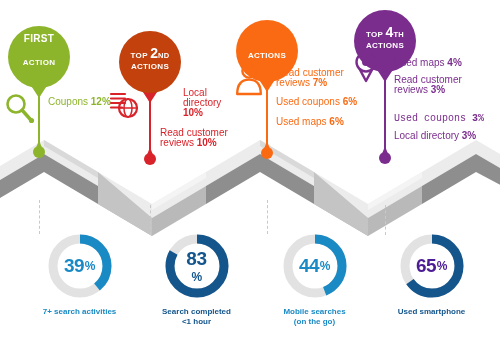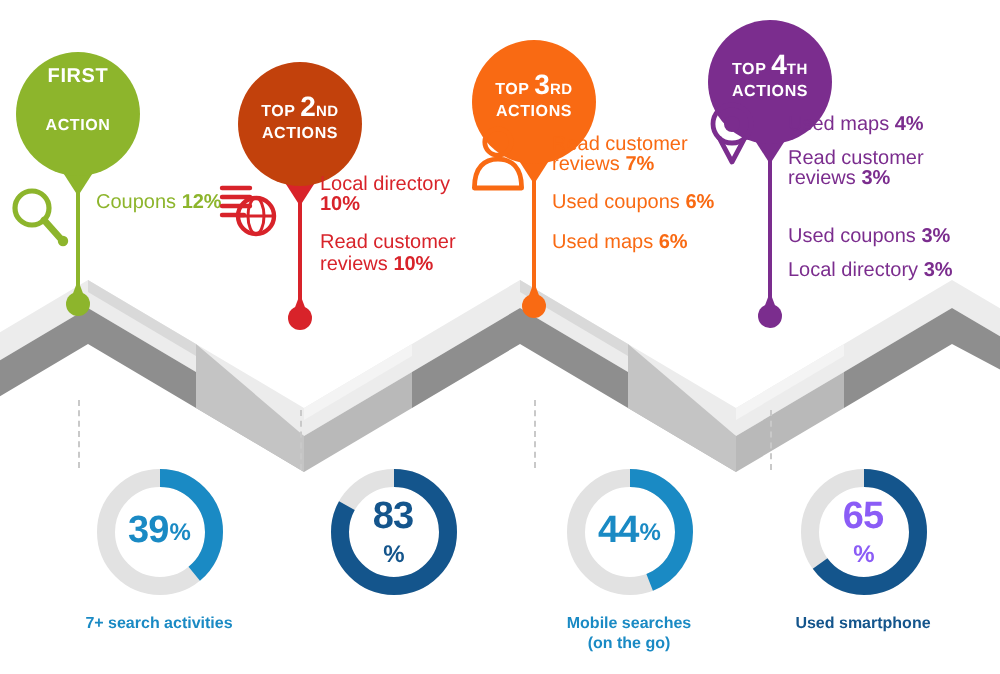--- a/index.html
+++ b/index.html
@@ -259,35 +259,31 @@
           <line x1="3" y1="13" x2="17" y2="13"></line>
           <line x1="3" y1="17.5" x2="14" y2="17.5"></line>
         </g>
         <circle cx="20" cy="18" r="9" fill="none" stroke="#d8232a" stroke-width="2.2"></circle>
         <ellipse cx="20" cy="18" rx="4" ry="9" fill="none" stroke="#d8232a" stroke-width="1.5"></ellipse>
         <line x1="11" y1="18" x2="29" y2="18" stroke="#d8232a" stroke-width="1.5"></line>
       </svg>
     </div>
 
     <div class="items" style="left:160px; top:88px; color:#d8232a; width:74px;">
-      <div class="item" style="white-space:normal;">
+      <div class="item" style="white-space:normal;margin-left:23px;">
         <span>Local directory </span><b>10%</b>
       </div>
       <div class="item" style="white-space:normal; margin-top:9px;">
         <span>Read customer reviews </span><b>10%</b>
       </div>
     </div>
   </div>
 
   <div class="pin-group">
     <div class="balloon" style="left:236px; top:20px; background:#f96a13;">
-      <div class="l1">
-        <span>TOP</span>
-        <span class="big">3</span><span class="sup">RD</span>
-      </div>
       <div class="l2">ACTIONS</div>
     </div>
     <div class="tail" style="left:258px; top:78px; border-top:14px solid #f96a13;"></div>
     <div class="stem" style="left:265.7px; top:89px; height:60px; background:#f96a13;"></div>
     <div class="drop" style="left:261px; top:147px; background:#f96a13;"></div>
     <div class="dotline" style="left:267px; top:200px; height:34px;"></div>
 
     <div class="icon-wrap" style="left:234px; top:62px;">
       <svg width="30" height="34" viewBox="0 0 30 34">
         <circle cx="15" cy="9" r="6.6" fill="none" stroke="#f96a13" stroke-width="2.4"></circle>
@@ -329,21 +325,21 @@
       </svg>
     </div>
 
     <div class="items" style="left:394px; top:58px; color:#7b2d8e; width:96px;">
       <div class="item">
         <span>Used maps </span><b>4%</b>
       </div>
       <div class="item" style="white-space:normal; width:72px;">
         <span>Read customer reviews </span><b>3%</b>
       </div>
-      <div class="item" style="margin-top:18px;">
+      <div class="item" style="margin-top:18px;font-family:Liberation Mono, monospace;">
         <span>Used coupons </span><b>3%</b>
       </div>
       <div class="item">
         <span>Local directory </span><b>3%</b>
       </div>
     </div>
   </div>
 
   <div id="donuts">
 
@@ -368,20 +364,24 @@
       <div class="ring">
         <svg width="68" height="68" viewBox="0 0 68 68">
           <circle cx="34" cy="34" r="27" fill="none" stroke="#e2e2e2" stroke-width="9"></circle>
           <circle class="arc" cx="34" cy="34" r="27" fill="none" stroke="#14558c" stroke-width="9" stroke-linecap="butt" transform="rotate(-90 34 34)" stroke-dasharray="140.8061827338945 28.83982055995432"></circle>
         </svg>
         <div class="val" style="color:#14558c;flex-direction:column;">
           <span>83</span>
             <span class="pct">%</span>
         </div>
       </div>
+      <div class="cap" style="color:#14558c;">
+        <div>Search completed</div>
+        <div>&lt;1 hour</div>
+      </div>
     </div>
 
     <div class="donut" style="left:252px;">
       <div class="ring">
         <svg width="68" height="68" viewBox="0 0 68 68">
           <circle cx="34" cy="34" r="27" fill="none" stroke="#e2e2e2" stroke-width="9"></circle>
           <circle class="arc" cx="34" cy="34" r="27" fill="none" stroke="#1a8ac4" stroke-width="9" stroke-linecap="butt" transform="rotate(-90 34 34)" stroke-dasharray="74.64424144929349 95.00176184455533"></circle>
         </svg>
         <div class="val" style="color:#1a8ac4;">
           <span>44</span>
@@ -393,21 +393,21 @@
         <div>(on the go)</div>
       </div>
     </div>
 
     <div class="donut" style="left:369px;">
       <div class="ring">
         <svg width="68" height="68" viewBox="0 0 68 68">
           <circle cx="34" cy="34" r="27" fill="none" stroke="#e2e2e2" stroke-width="9"></circle>
           <circle class="arc" cx="34" cy="34" r="27" fill="none" stroke="#14558c" stroke-width="9" stroke-linecap="butt" transform="rotate(-90 34 34)" stroke-dasharray="110.26990214100174 59.376101152847085"></circle>
         </svg>
-        <div class="val" style="color:#8b5cf6;flex-direction:column;">
+        <div class="val" style="color:#4c1d95;">
           <span>65</span>
             <span class="pct">%</span>
         </div>
       </div>
       <div class="cap" style="color:#14558c;">
         <div>Used smartphone</div>
         <div></div>
       </div>
     </div>
 

